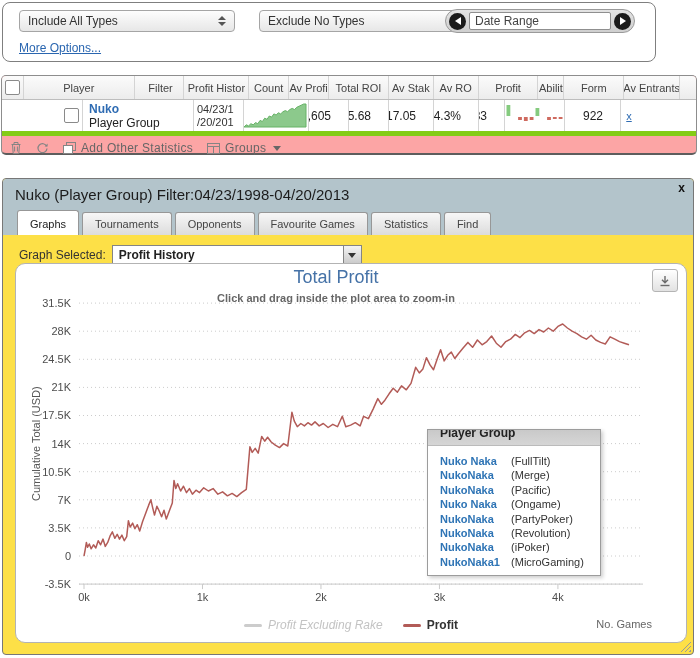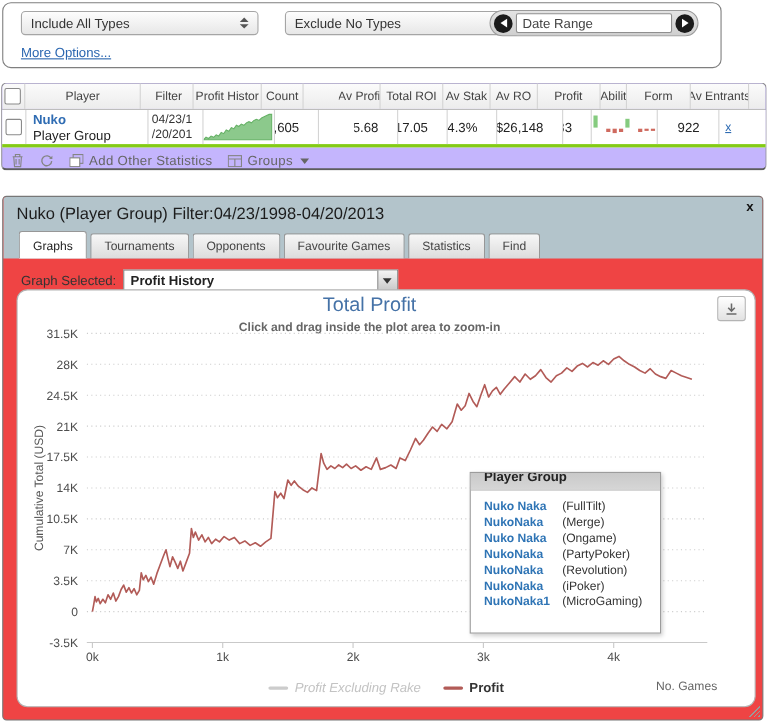--- a/index.html
+++ b/index.html
@@ -22,54 +22,54 @@
        background:linear-gradient(#e3e3e3,#cfcfcf);display:flex;align-items:center;padding:0 3px;box-sizing:border-box;gap:3px;}
   .circbtn{width:17px;height:17px;border-radius:50%;background:#1b1b1b;border:none;padding:0;display:flex;align-items:center;justify-content:center;cursor:pointer;flex:0 0 auto;}
   .circbtn i{display:block;width:0;height:0;border-top:4px solid transparent;border-bottom:4px solid transparent;}
   .circbtn .left{border-right:6px solid #fff;}
   .circbtn .right{border-left:6px solid #fff;}
   .daterange input{flex:1;height:16px;border:1px solid #8f8f8f;border-radius:2px;font-size:12px;padding:0 5px;color:#333;min-width:0;font-family:"Liberation Sans",sans-serif;}
   .daterange input::placeholder{color:#444;}
   .more-link{position:absolute;left:16px;top:38px;font-size:12px;color:#2a66b0;text-decoration:underline;cursor:pointer;}
 
   
-  .table-panel{position:absolute;left:1px;top:75px;width:696px;height:80px;border:1px solid #8d8d8d;border-bottom:2px solid #5d5d5d;border-radius:5px;background:#c4b5fd;box-sizing:border-box;}
+  .table-panel{position:absolute;left:1px;top:75px;width:696px;height:80px;border:1px solid #8d8d8d;border-bottom:2px solid #5d5d5d;border-radius:5px;background:#fca5a5;box-sizing:border-box;}
   .thead{display:flex;height:23px;background:linear-gradient(#fbfbfb,#ececec);border-bottom:1px solid #bdbdbd;border-radius:4px 4px 0 0;}
-  .trow{display:flex;height:31px;border-bottom:3px solid #84cc16;background:#fff;}
+  .trow{display:flex;height:31px;border-bottom:5px solid #84cc16;background:#fff;justify-content:center;}
   .cell{box-sizing:border-box;border-right:1px solid #d4d4d4;overflow:hidden;white-space:nowrap;display:flex;align-items:center;}
   .thead .cell{font-size:11px;color:#444;justify-content:center;}
   .trow .cell{font-size:12px;color:#222;}
   .num{justify-content:flex-end;padding-right:17px;}
   .c0{width:22px;justify-content:center;}
   .c1{width:111px;padding-left:6px;}
   .c2{width:50px;padding-left:3px;}
   .c3{width:65px;}
   .c4{width:40px;}
-  .c5{width:40px;margin-left:32px;}
+  .c5{width:40px;}
   .c6{width:60px;}
   .c7{width:45px;}
   .c8{width:45px;}
   .c9{width:60px;}
   .c10{width:26px;}
   .c11{width:60px;justify-content:center;}
   .c12{width:56px;}
   .c13{width:16px;border-right:none;justify-content:center;}
   .thead .c1{justify-content:center;padding-left:0;}
   .cb{width:13px;height:13px;border:1px solid #8a8a8a;border-radius:2px;background:#fff;cursor:pointer;}
   .pname{line-height:14px;font-size:12px;}
   .pname .nm{color:#2f6cb3;font-weight:bold;cursor:pointer;}
   .filter-dates{font-size:11px;line-height:13px;color:#333;}
   .xlink{color:#2f6cb3;font-size:11px;text-decoration:underline;cursor:pointer;}
   .tbar{display:flex;align-items:center;height:24px;padding-left:8px;gap:14px;font-size:12px;color:#666;}
   .tbar .ico{display:flex;align-items:center;cursor:pointer;}
   .tbar .lbl{display:flex;align-items:center;gap:5px;cursor:pointer;letter-spacing:.3px;}
   .caret{display:inline-block;width:0;height:0;border-left:4px solid transparent;border-right:4px solid transparent;border-top:5px solid #666;margin-left:2px;}
 
   
-  .main-panel{position:absolute;left:2px;top:178px;width:692px;height:477px;border:1px solid #777;border-radius:4px;background:#ef4444;box-sizing:border-box;overflow:hidden;}
+  .main-panel{position:absolute;left:2px;top:178px;width:692px;height:477px;border:1px solid #777;border-radius:4px;background:#fde047;box-sizing:border-box;overflow:hidden;}
   .panel-head{background:#b3c4cb;padding:7px 12px 0 12px;position:relative;}
   .panel-title{font-size:15px;color:#1c1c1c;}
   .close-x{position:absolute;top:3px;right:8px;font-size:12px;font-weight:bold;color:#111;cursor:pointer;line-height:12px;}
   .tabs{display:flex;align-items:flex-end;gap:3px;margin-top:7px;padding-left:2px;}
   .tab{background:linear-gradient(#f7f7f7,#dcdcdc);border:1px solid #979797;border-bottom:none;border-radius:3px 3px 0 0;
        padding:5px 12px 5px 12px;font-size:11px;color:#444;cursor:pointer;}
   .tab.active{background:#fff;color:#222;padding-top:7px;}
   .graph-row{position:absolute;left:16px;top:66px;display:flex;align-items:center;font-size:12px;color:#333;gap:6px;}
   .gselect{position:relative;width:250px;height:20px;border:1px solid #848484;background:#fff;box-sizing:border-box;cursor:pointer;}
   .gselect .val{position:absolute;left:6px;top:2px;font-size:12px;font-weight:bold;color:#222;}
@@ -172,21 +172,20 @@
       </div>
       <div class="cell c3">
         <svg id="spark-svg" width="63" height="27">
             <polygon points="0.0,25.0 2.3,22.8 4.6,23.9 6.9,21.7 9.2,22.8 11.5,20.6 13.8,21.7 16.1,18.4 18.4,19.5 20.7,16.2 23.0,17.3 25.3,14.0 27.6,15.1 29.9,11.9 32.1,13.0 34.4,10.8 36.7,11.9 39.0,9.7 41.3,8.6 43.6,9.7 45.9,7.5 48.2,6.4 50.5,7.5 52.8,5.3 55.1,4.2 57.4,3.1 59.7,2.0 62.0,2.0 62,25 0,25" fill="#8cc98c" stroke="#66b266" stroke-width="1"></polygon>
           </svg>
       </div>
       <div class="cell c4 num">4,605</div>
       <div class="cell c5 num">$5.68</div>
       <div class="cell c7 num">$17.05</div>
       <div class="cell c8 num">34.3%</div>
-      <div class="cell c9 num">$26,148</div>
       <div class="cell c10 num">83</div>
       <div class="cell c11">
         <svg id="form-svg" width="58" height="23">
             <rect x="0.5" y="1" width="3.8" height="11" fill="#85cb7f"></rect>
             <rect x="12.1" y="13" width="3.8" height="3" fill="#cf6a5f"></rect>
             <rect x="17.9" y="13" width="3.8" height="4" fill="#cf6a5f"></rect>
             <rect x="23.7" y="13" width="3.8" height="3" fill="#cf6a5f"></rect>
             <rect x="29.5" y="4" width="3.8" height="8" fill="#85cb7f"></rect>
             <rect x="41.1" y="13" width="3.8" height="3" fill="#cf6a5f"></rect>
             <rect x="46.9" y="13" width="3.8" height="2" fill="#cf6a5f"></rect>
@@ -299,20 +298,21 @@
           <path d="M68.0,292.0 L69.2,285.6 L70.4,278.4 L71.6,283.2 L73.3,280.0 L75.1,284.8 L77.5,280.8 L79.8,284.0 L82.2,276.7 L84.6,280.8 L87.0,275.1 L89.3,282.4 L91.7,278.4 L94.1,271.9 L96.4,267.9 L98.8,274.3 L101.2,270.3 L103.5,275.1 L105.9,271.1 L108.3,276.7 L110.7,272.7 L112.4,256.7 L114.2,263.1 L116.6,259.1 L118.9,264.7 L121.3,260.7 L123.7,267.1 L126.6,257.5 L129.6,249.4 L132.6,241.4 L134.9,235.8 L136.7,243.8 L138.5,251.1 L140.9,242.2 L143.2,247.0 L145.6,252.7 L148.0,246.2 L150.3,255.1 L153.3,247.0 L156.3,239.0 L158.0,216.5 L159.8,224.6 L161.6,219.7 L164.6,227.0 L167.5,222.2 L170.5,228.6 L173.4,224.6 L176.4,230.2 L180.0,226.2 L183.5,228.6 L187.7,223.8 L192.4,227.0 L197.1,224.6 L201.9,230.2 L206.6,227.8 L211.4,231.8 L216.1,229.4 L220.8,232.6 L225.6,228.6 L230.3,225.4 L233.9,182.8 L236.2,188.4 L239.2,184.4 L242.2,189.2 L245.7,172.4 L248.7,177.2 L251.6,173.2 L255.2,178.0 L259.3,181.2 L263.5,183.6 L267.6,179.6 L271.8,182.0 L275.9,148.3 L278.3,157.1 L281.3,162.7 L284.8,159.5 L288.4,161.9 L291.9,158.7 L295.5,161.1 L299.0,157.9 L303.2,161.9 L307.3,159.5 L312.1,163.5 L316.8,160.3 L321.5,162.7 L326.3,152.3 L329.8,162.7 L334.6,161.1 L339.3,158.7 L344.1,161.9 L347.6,152.3 L352.4,154.7 L357.1,145.1 L361.8,134.6 L365.4,140.3 L368.9,136.2 L373.1,129.8 L377.2,124.2 L381.4,128.2 L385.5,121.8 L390.3,125.8 L395.0,119.4 L399.7,103.3 L403.3,108.9 L406.9,104.9 L410.4,93.7 L414.0,100.9 L417.5,105.7 L421.1,95.3 L424.6,85.7 L428.2,96.9 L431.7,91.3 L435.3,88.1 L438.8,94.5 L442.4,89.7 L447.1,84.1 L451.9,78.4 L456.6,83.3 L461.4,76.0 L466.1,80.8 L470.8,77.6 L475.6,72.0 L480.3,79.2 L485.0,83.3 L489.8,77.6 L494.5,75.2 L499.3,70.4 L504.0,73.6 L508.7,68.8 L513.5,66.4 L518.2,69.6 L523.0,65.6 L527.7,68.0 L532.4,64.0 L537.2,67.2 L541.9,62.4 L546.7,60.0 L551.4,64.0 L556.1,67.2 L560.9,69.6 L565.6,72.8 L570.4,75.2 L575.1,71.2 L579.8,76.0 L584.6,78.4 L589.3,80.0 L594.1,72.8 L598.8,75.2 L603.5,77.6 L608.3,79.2 L613.0,80.8" fill="none" stroke="#b25b57" stroke-width="1.5" stroke-linejoin="round"></path>
         </svg>
 
       <div class="tipbox">
         <div class="tiphead">
             <span>Player Group</span>
           </div>
         <div class="tiplist">
           <div class="tiprow"><span class="nm">Nuko Naka</span> <span class="site">(FullTilt)</span></div>
           <div class="tiprow"><span class="nm">NukoNaka</span> <span class="site">(Merge)</span></div>
+          <div class="tiprow"><span class="nm">NukoNaka</span> <span class="site">(Pacific)</span></div>
           <div class="tiprow"><span class="nm">Nuko Naka</span> <span class="site">(Ongame)</span></div>
           <div class="tiprow"><span class="nm">NukoNaka</span> <span class="site">(PartyPoker)</span></div>
           <div class="tiprow"><span class="nm">NukoNaka</span> <span class="site">(Revolution)</span></div>
           <div class="tiprow"><span class="nm">NukoNaka</span> <span class="site">(iPoker)</span></div>
           <div class="tiprow"><span class="nm">NukoNaka1</span> <span class="site">(MicroGaming)</span></div>
         </div>
       </div>
 
       <div class="legend">
         <span class="item off">

